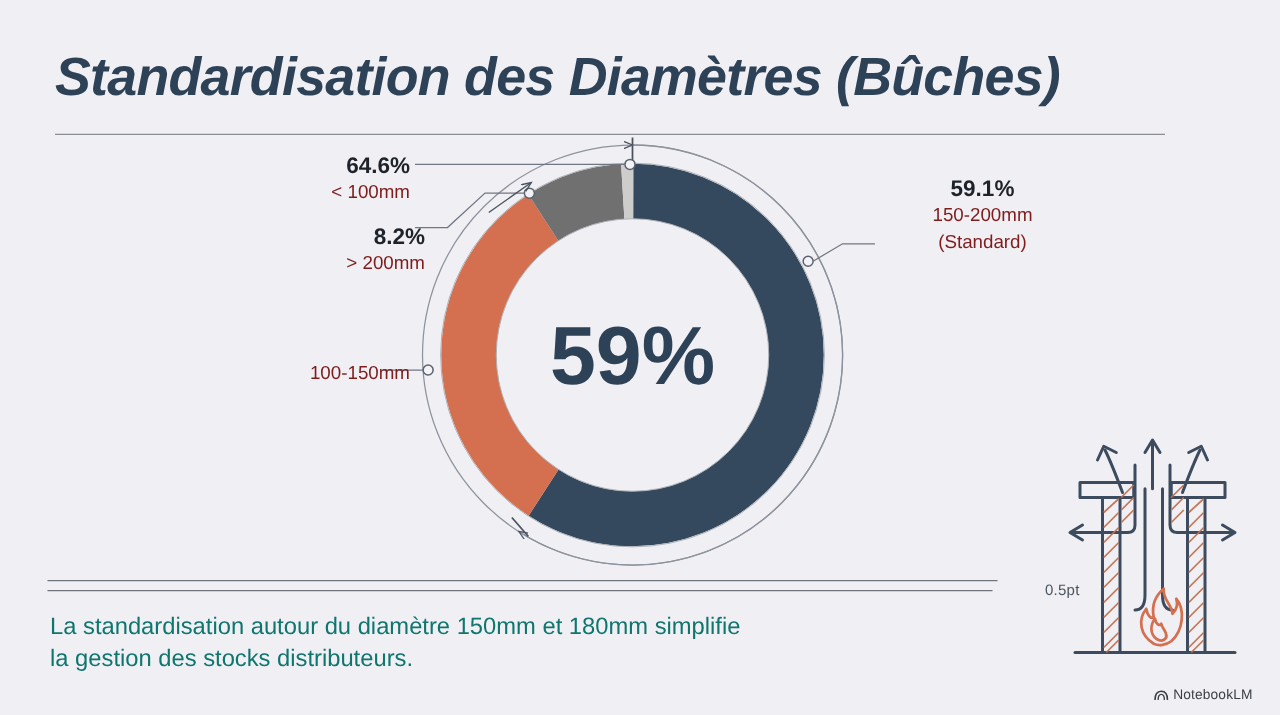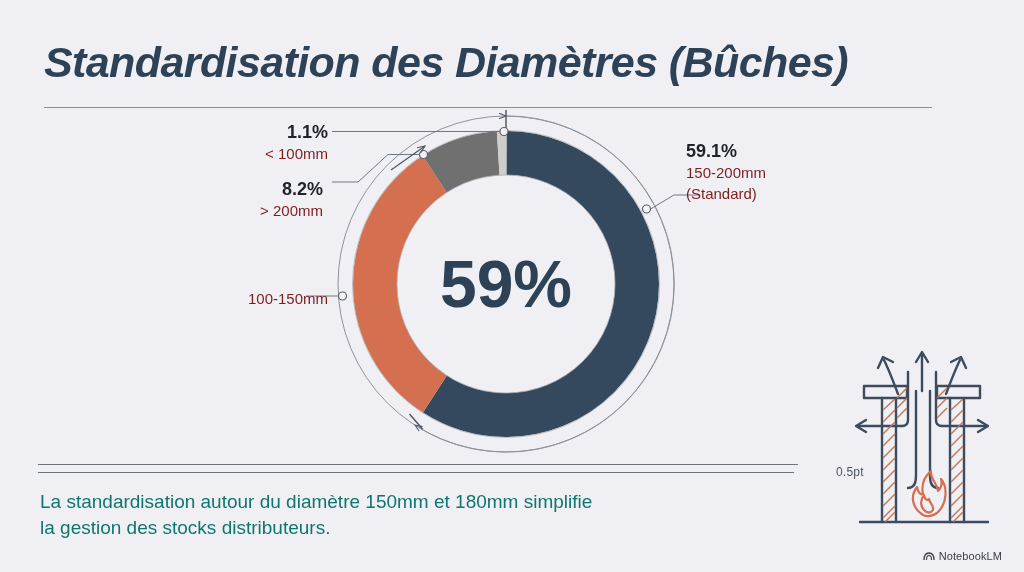--- a/index.html
+++ b/index.html
@@ -110,25 +110,25 @@
     font-size: 18px;
     font-weight: bold;
     color: #1e2229;
     line-height: 21px;
   }
   .callout .sub {
     font-size: 15px;
     color: #7f1d1d;
     line-height: 21px;
   }
-  .callout.right { text-align: left; }
+  .callout.right { text-align: center; }
   .callout.left  { text-align: right; }
 
   .c-11  { left: 168px; top: 122px; width: 160px; }
-  .c-82  { left: 163px; top: 179px; width: 160px; }
+  .c-82  { left: 180px; top: 179px; width: 160px; }
   .c-317 { left: 128px; top: 288px; width: 200px; }
   .c-591 { left: 686px; top: 141px; width: 200px; }
 
   
   .stove {
     position: absolute;
     left: 852px;
     top: 336px;
     width: 152px;
     height: 200px;
@@ -185,21 +185,21 @@
       <path d="M 95 62 L 129 38" fill="none" stroke="#4a5260" stroke-width="1.1" marker-end="url(#arrowA)"></path>
 
       <circle cx="46.5" cy="188.0" r="4" fill="#f3f2f6" stroke="#5a626e" stroke-width="1.2"></circle>
       <path d="M 42.5 188.0 L 10 188.0" fill="none" stroke="#707783" stroke-width="1"></path>
 
       <text x="210" y="176" text-anchor="middle" dominant-baseline="central" font-family="Liberation Sans, sans-serif" font-size="66" font-weight="bold" fill="#2e4257">59%</text>
     </svg>
   </div>
 
   <div class="callout left c-11">
-    <div class="pct">1.1%</div>
+    <div class="pct">64.6%</div>
     <div class="sub">&lt; 100mm</div>
   </div>
 
   <div class="callout left c-82">
     <div class="pct">8.2%</div>
     <div class="sub">&gt; 200mm</div>
   </div>
 
   <div class="callout left c-317">
     <div class="sub">100-150mm</div>

